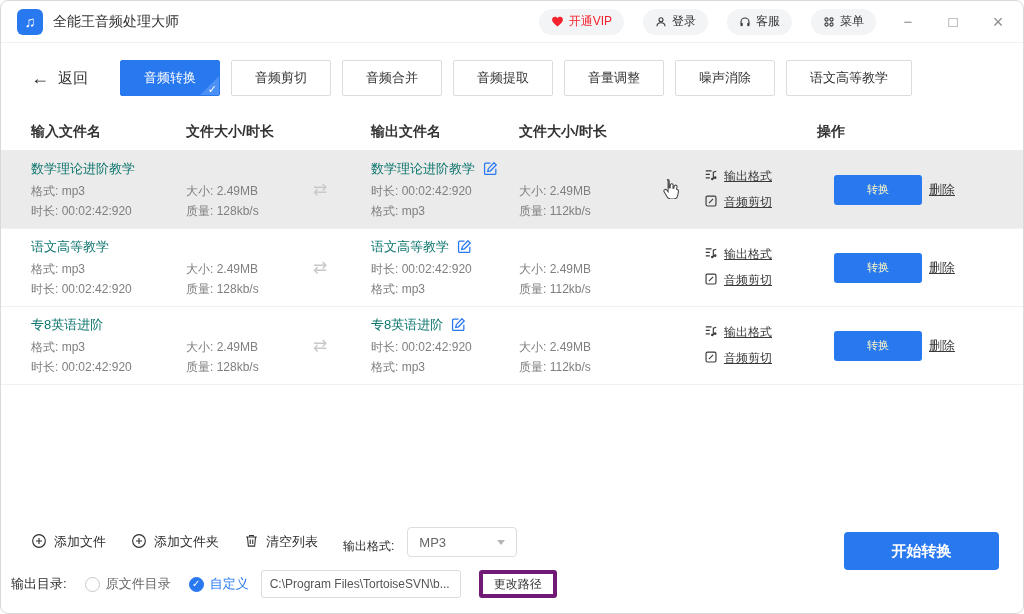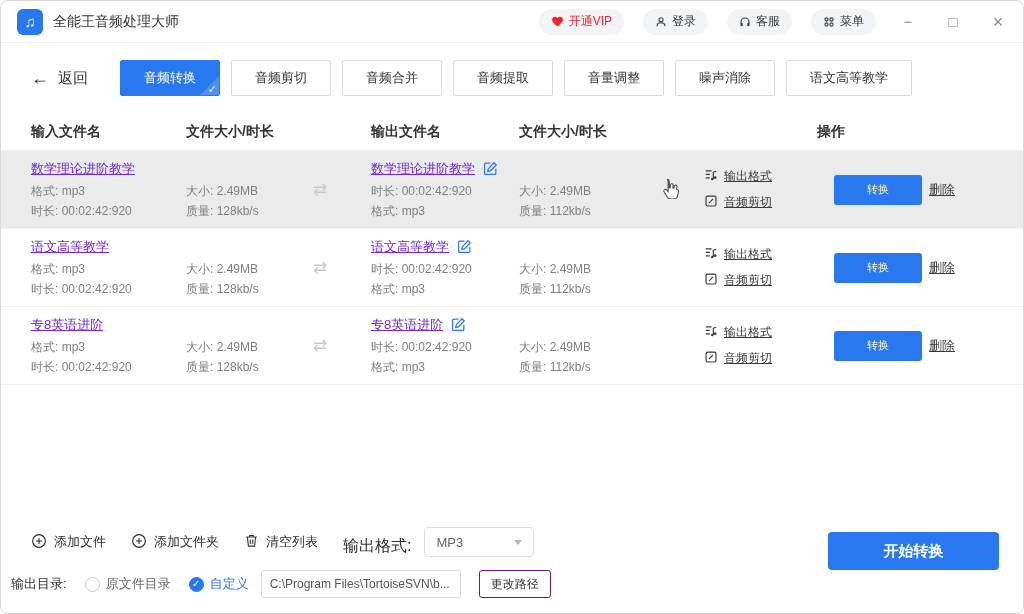--- a/index.html
+++ b/index.html
@@ -46,62 +46,62 @@
   .thead { height:38px; font-size:14px; font-weight:700; color:#333; flex-shrink:0;
     border-bottom:1px solid #ececec; }
   .th-span23 { grid-column:2/4; }
   .th-span56 { grid-column:5/7; }
   .th-actions { grid-column:7/10; padding-left:113px; }
   .trow { height:78px; border-bottom:1px solid #f0f0f0; font-size:12px; color:#7f7f7f;
     flex-shrink:0; }
   .trow.highlight { background:#ebebeb; }
   .cell-stack { display:flex; flex-direction:column; gap:4px; line-height:16px; }
   .cell-offset { margin-top:22px; }
-  .fname { font-size:13px; color:#6d28d9; margin-bottom:2px;text-decoration:underline; }
+  .fname { font-size:13px; color:#0f766e; margin-bottom:2px; }
   .fname-line { display:flex; align-items:center; gap:8px; margin-bottom:2px; }
   .fname-line .fname { margin-bottom:0; }
   .edit-btn { display:flex; cursor:pointer; background:none; border:none; padding:0; }
   .swap-cell { font-size:17px; color:#c9c9c9; justify-self:start; padding-left:4px; }
   .cursor-cell { justify-self:center; }
   .ops { display:flex; flex-direction:column; gap:9px; justify-self:start; }
   .op-link { display:flex; align-items:center; gap:6px; color:#3a3a3a; font-size:12px;
     text-decoration:underline; cursor:pointer; }
   .convert-btn { width:88px; height:30px; background:#2878f0; color:#fef9c3; border:none;
     border-radius:3px; font-size:11px; cursor:pointer; font-family:inherit; }
   .delete-link { color:#3a3a3a; font-size:13px; text-decoration:underline; cursor:pointer;
     justify-self:center; }
   .spacer { flex:1; }
 
   
   .footer { flex-shrink:0; position:relative; padding-bottom:14px; }
   .f-row1 { display:flex; align-items:center; gap:25px; height:38px; padding-left:30px; }
   .tool { display:flex; align-items:center; gap:7px; font-size:13px; color:#2f2f2f;
     cursor:pointer; background:none; border:none; font-family:inherit; }
   .fmt-group { display:flex; align-items:center; gap:13px; }
-  .fmt-label { font-size:16px; color:#2f2f2f;margin-top:8px; }
+  .fmt-label { font-size:12px; color:#2f2f2f;margin-top:8px; }
   .select { width:110px; height:30px; border:1px solid #ddd; border-radius:4px; display:flex;
     align-items:center; justify-content:space-between; padding:0 11px; font-size:13px;
     color:#666; cursor:pointer; background:#fff; }
   .chev { width:0; height:0; border-left:4px solid transparent; border-right:4px solid transparent;
     border-top:5px solid #b5b5b5; }
   .f-row2 { display:flex; align-items:center; gap:18px; height:30px; margin-top:8px;
     padding-left:10px; }
   .dir-label { font-size:13px; color:#2f2f2f; }
   .radio-group { display:flex; align-items:center; gap:6px; cursor:pointer; }
   .radio { width:15px; height:15px; border:1px solid #c9c9c9; border-radius:50%; background:#fff;
     display:flex; align-items:center; justify-content:center; flex-shrink:0; }
   .radio.checked { background:#2878f0; border-color:#2878f0; }
   .radio.checked::after { content:"✓"; color:#fff; font-size:10px; line-height:1; }
   .radio-label { font-size:13px; color:#666; }
   .radio-label.blue { color:#2878f0; }
   .path-input { width:200px; height:28px; border:1px solid #ddd; border-radius:3px;
     font-size:12px; color:#555; padding:0 8px; font-family:inherit; margin-left:-6px; }
-  .change-path { height:28px; border:1px solid #701a75; background:#fff; border-radius:3px;
+  .change-path { height:28px; border:4px solid #701a75; background:#fff; border-radius:3px;
     font-size:12px; color:#333; padding:0 11px; cursor:pointer; font-family:inherit; }
-  .start-btn { position:absolute; right:24px; top:9px; width:171px; height:38px;
+  .start-btn { position:absolute; right:24px; top:9px; width:155px; height:38px;
     background:#2878f0; color:#fff; border:none; border-radius:4px; font-size:15px;
     font-weight:bold; cursor:pointer; font-family:inherit; }
 </style>
 </head>
 <body>
 
 <div class="window">
 
   <header class="titlebar">
     <div class="tb-left">

